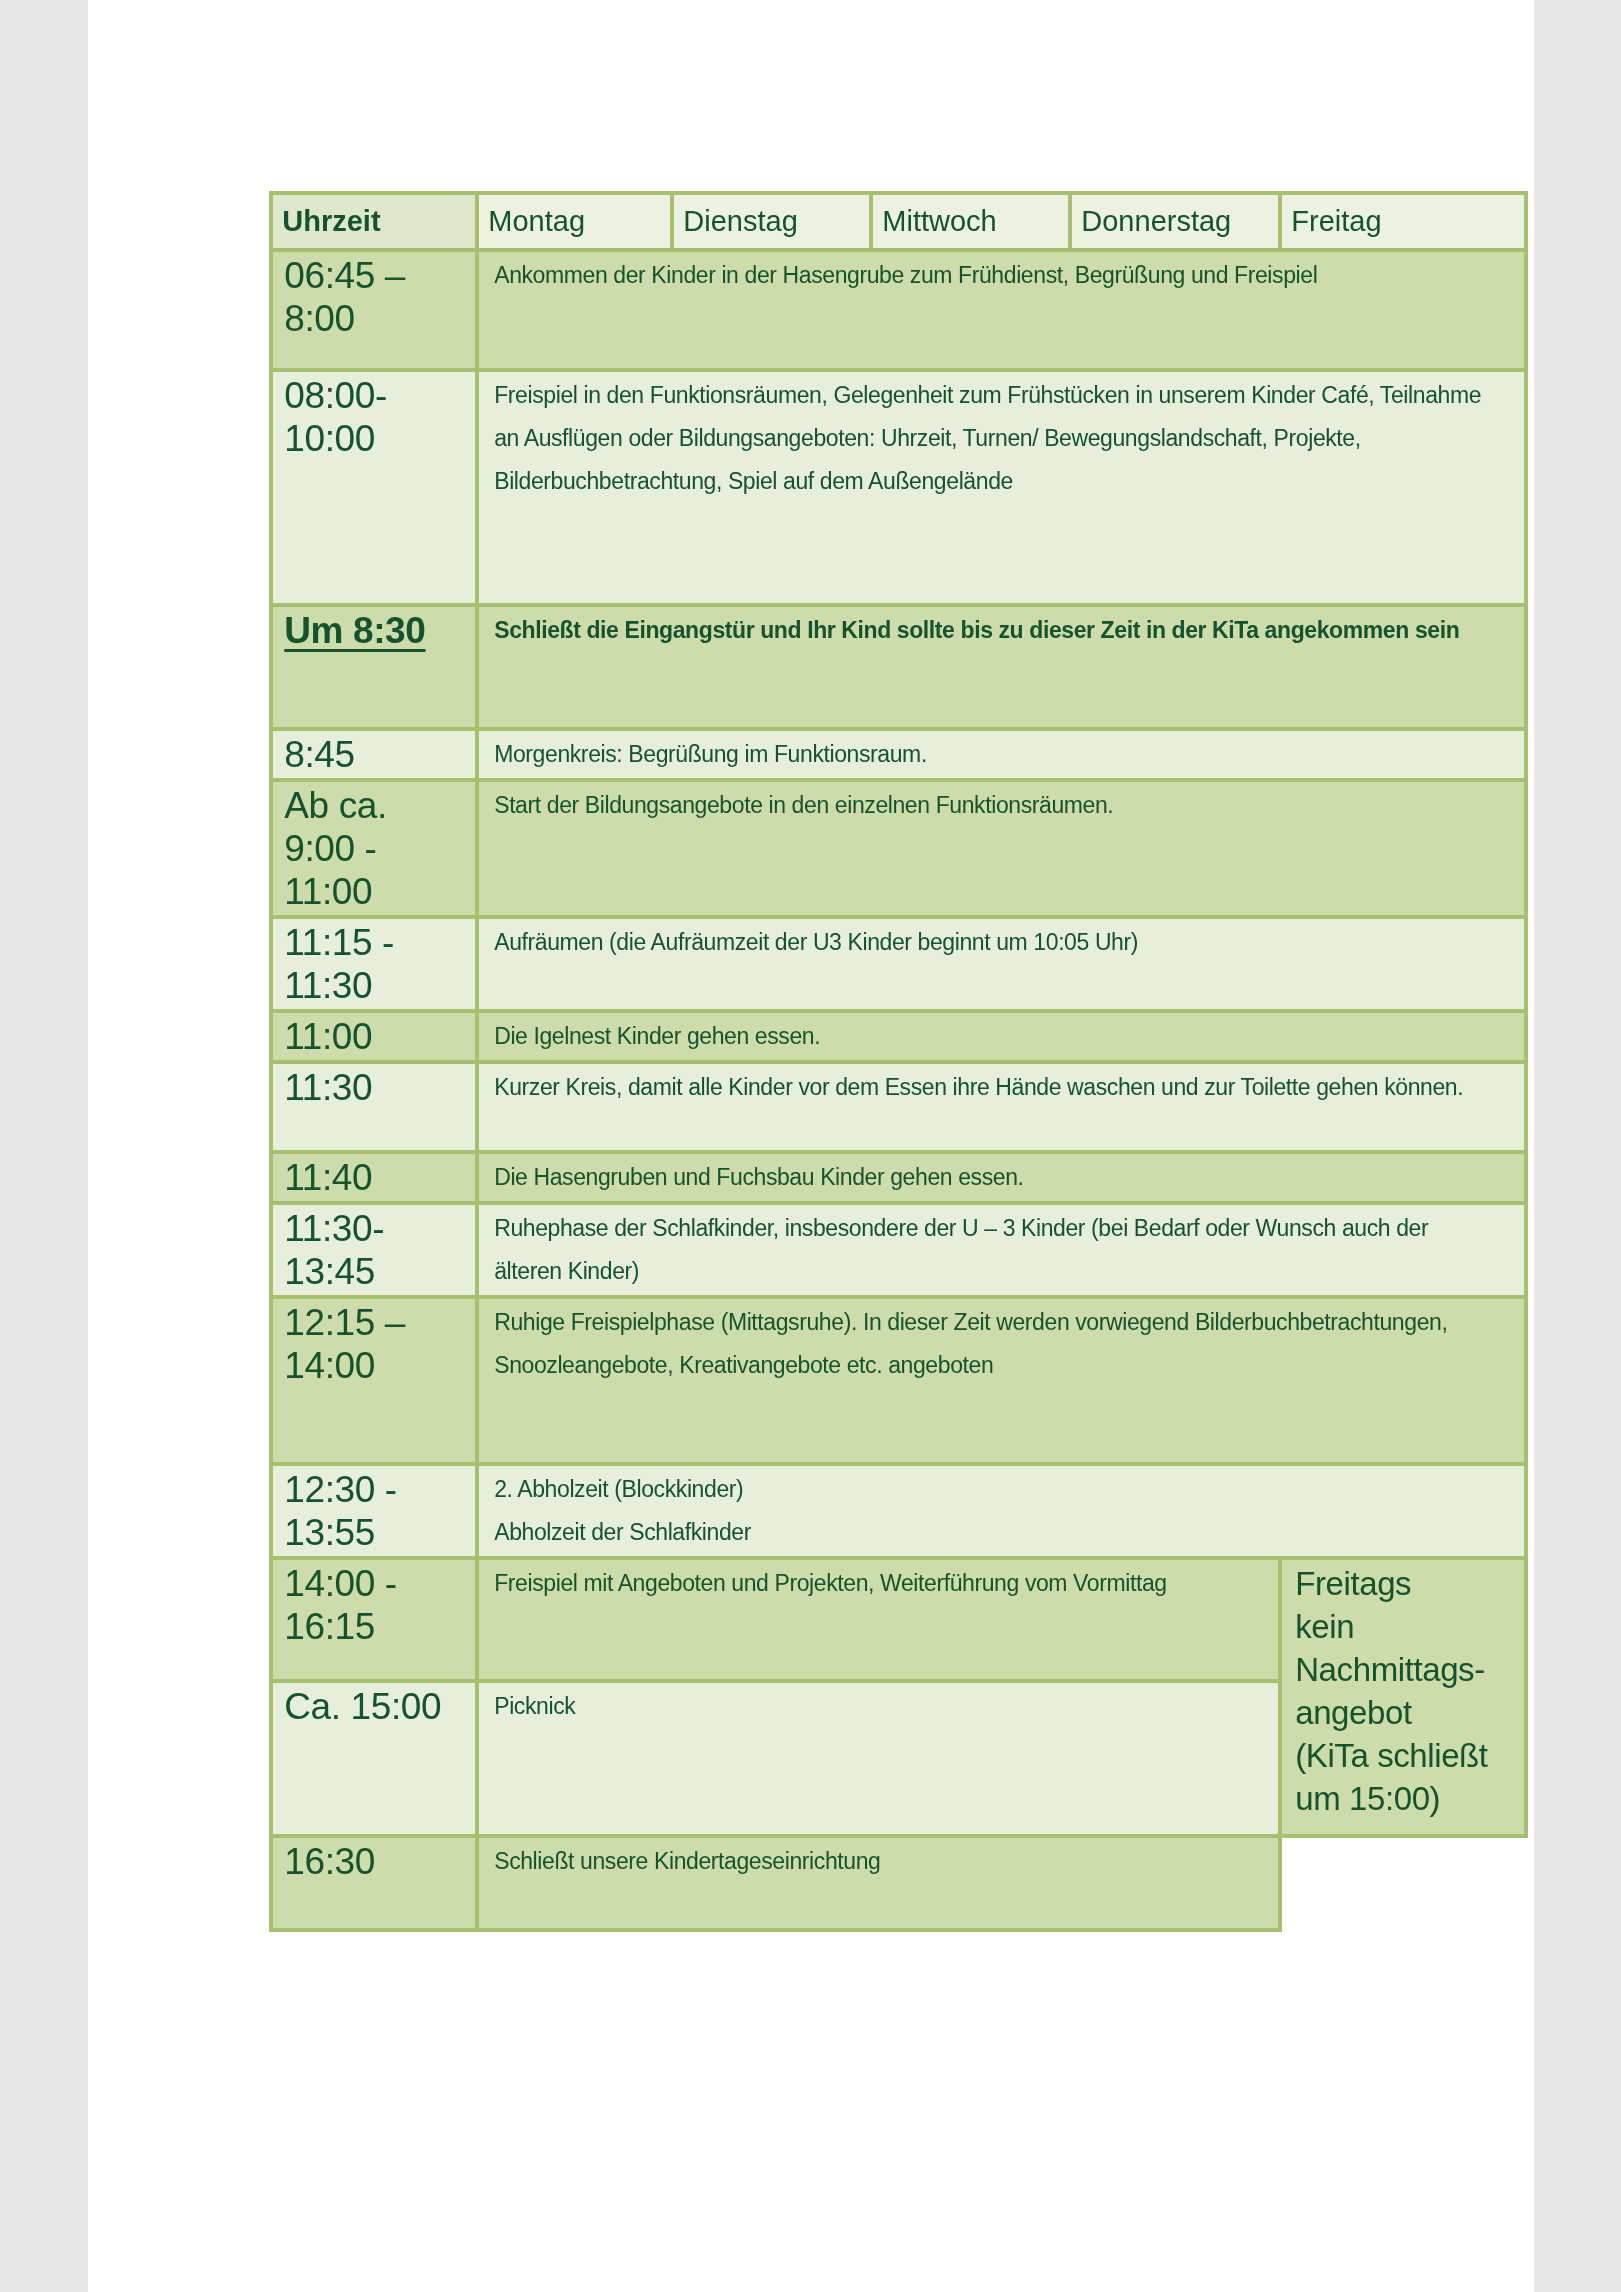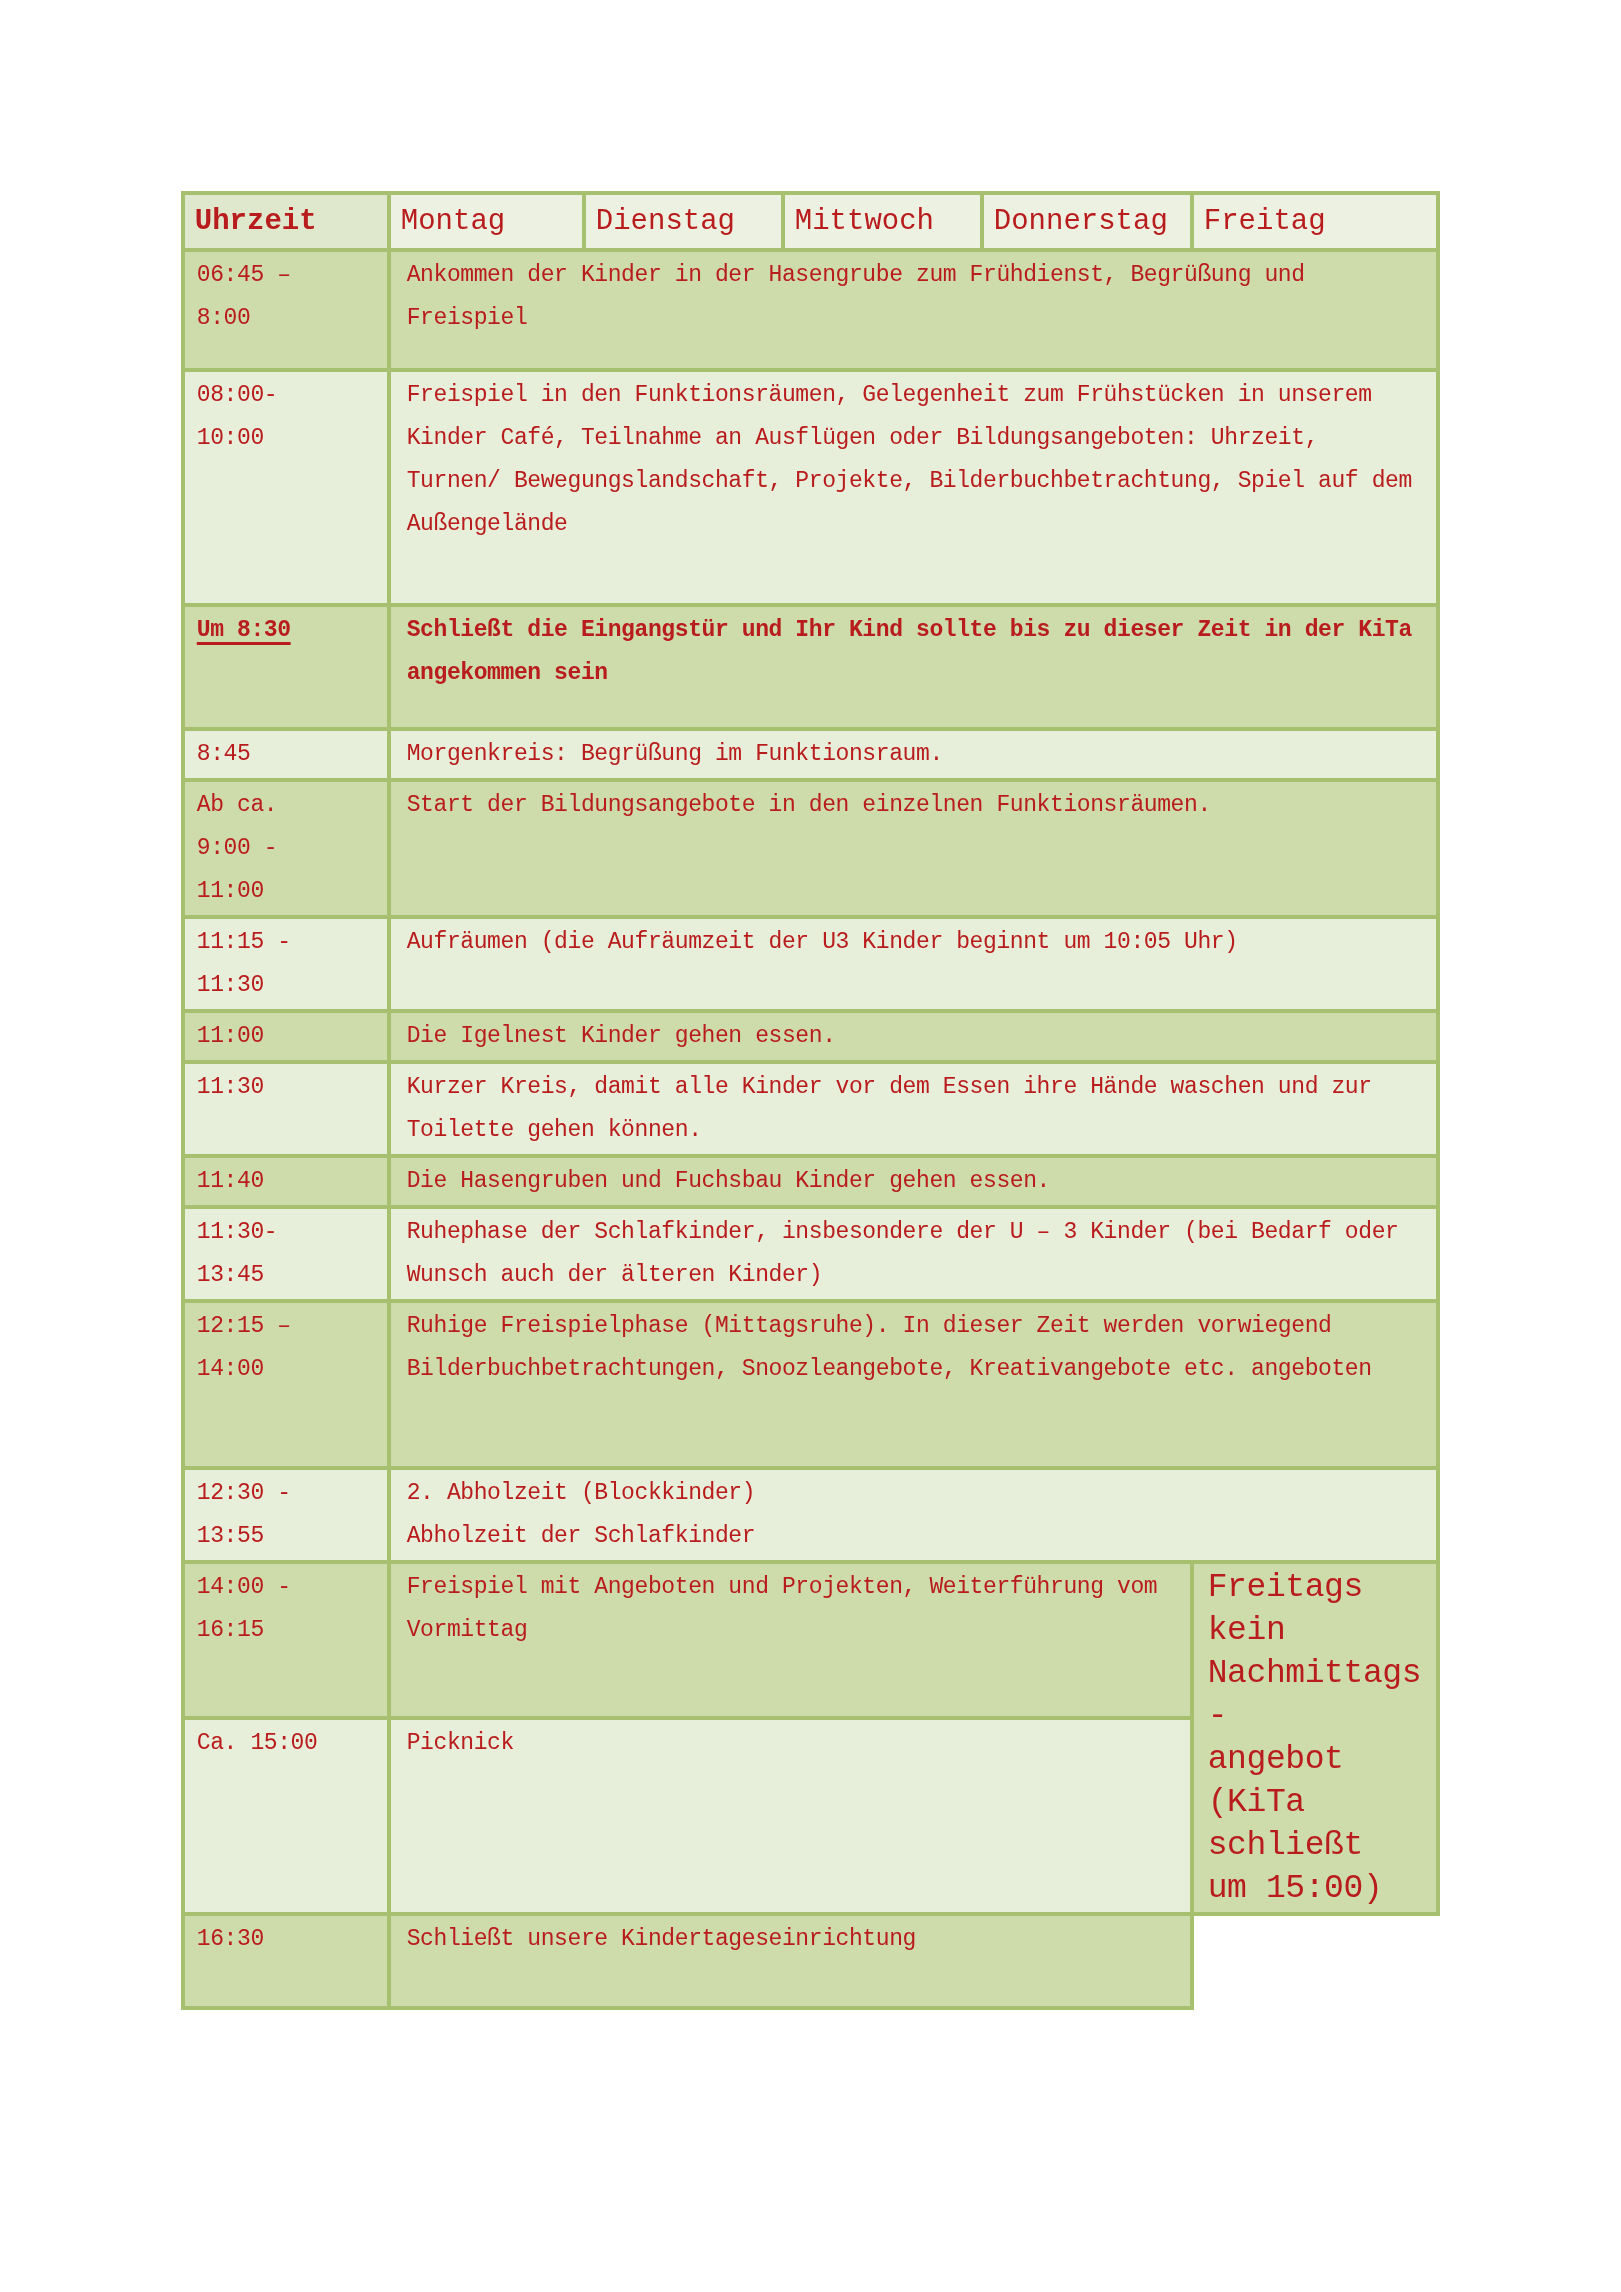--- a/index.html
+++ b/index.html
@@ -1,22 +1,22 @@
 <!DOCTYPE html>
 <html><head>
 <meta charset="utf-8">
 <style>
   html,body { margin:0; padding:0; background:#e8e8e8; }
   .page {
     position:relative;
-    width:1621px; height:2293px;
+    width:1446px; height:2293px;
     background:#ffffff;
     margin:0 auto;
-    font-family:Liberation Mono, monospace;
-    color:#b91c1c;
+    font-family:Liberation Sans, sans-serif;
+    color:#14532d;
   }
   table.schedule {
     position:absolute; left:181px; top:191px;
     width:1255px;
     border-collapse:collapse;
     table-layout:fixed;
   }
   table.schedule th, table.schedule td {
     border:4.9px solid #a6c06f;
     vertical-align:top;
@@ -32,21 +32,21 @@
     background:#edf1e2;
     border-bottom:6.9px solid #91ad58;
     white-space:nowrap;
   }
   thead th.time-head {
     font-weight:bold;
     background:#dfe8cd;
   }
   td.time {
     padding:2px 7.8px 2px 11.8px;
-    font-size:23px;
+    font-size:37px;
     line-height:43px;
     letter-spacing:-0.4px;
   }
   td.content {
     padding:2px 23.5px 2px 15.7px;
     font-size:23px;
     line-height:43px;
     letter-spacing:-0.4px;
   }
   td.friday-note {

